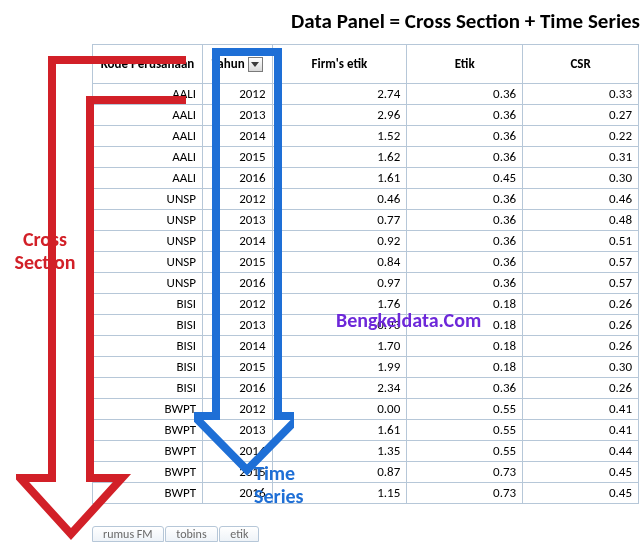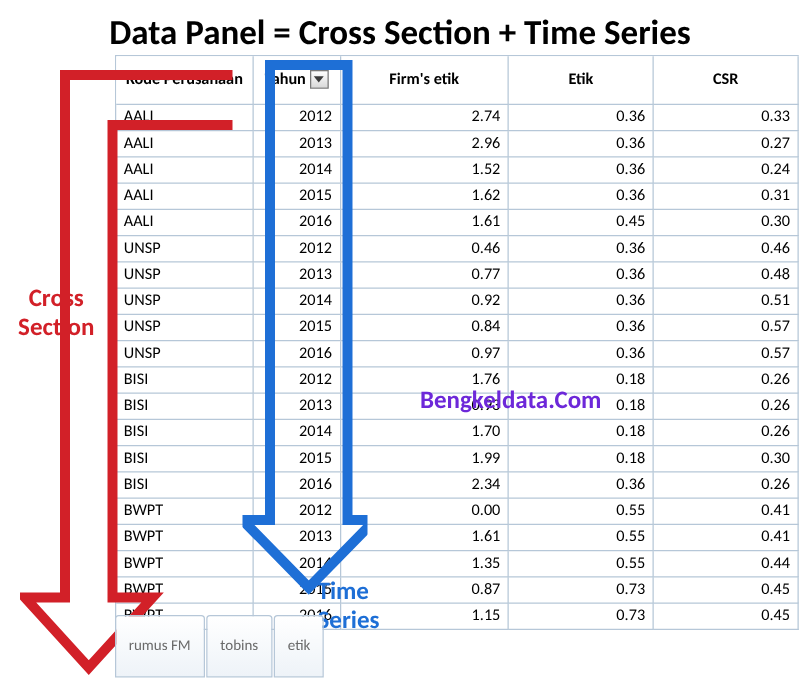--- a/index.html
+++ b/index.html
@@ -1,35 +1,35 @@
 <!DOCTYPE html>
 <html><head>
 <meta charset="utf-8">
 <style>
   html,body{margin:0;padding:0;font-family:Calibri,Arial,sans-serif;background:#fff}
   .stage{position:relative;width:640px;height:545px;overflow:hidden}
-  .title{font-weight:bold;font-size:28px;text-align:center;padding:8px 0 4px}
+  .title{font-weight:bold;font-size:21px;text-align:right;padding:8px 0 4px}
   .tbl-wrap{position:absolute;left:92px;top:44px;width:546px;border-top:1px solid #b6c7d8;border-left:1px solid #b6c7d8}
   table{border-collapse:collapse;width:100%;table-layout:fixed}
   th,td{border-right:1px solid #b6c7d8;border-bottom:1px solid #b6c7d8;height:21px;font-size:13px;padding:0 6px;white-space:nowrap;box-sizing:border-box}
   th{background:#fff;font-weight:bold;height:38px;text-align:center}
-  td.code{text-align:left}
+  td.code{text-align:right}
   td.num{text-align:right}
   col.c0{width:104px}
   col.c1{width:66px}
   col.c2{width:128px}
   col.c3{width:110px}
   col.c4{width:110px}
   .filter{display:inline-block;width:13px;height:13px;border:1px solid #7a7a7a;background:linear-gradient(#fff,#d9d9d9);vertical-align:middle;margin-left:3px;position:relative}
   .filter:after{content:"";position:absolute;left:2px;top:4px;border-left:4px solid transparent;border-right:4px solid transparent;border-top:5px solid #3b3b3b}
   .label-cs{position:absolute;left:2px;top:228px;width:86px;color:#d22028;font-weight:bold;font-size:20px;text-align:center;line-height:1.15}
   .label-ts{position:absolute;left:254px;top:462px;color:#1e6fd6;font-weight:bold;font-size:20px;line-height:1.15}
   .watermark{position:absolute;left:336px;top:308px;font-weight:bold;font-size:20px;color:#6d28d9}
   .tabs{position:absolute;left:92px;bottom:3px;font-size:12px;color:#6a6a6a}
-  .tab{display:inline-block;padding:17px 10px;border:1px solid #b6c7d8;background:linear-gradient(#fff,#eef3f8);border-radius:3px 3px 0 0;margin-right:-1px}
+  .tab{display:inline-block;padding:0 10px;border:1px solid #b6c7d8;background:linear-gradient(#fff,#eef3f8);border-radius:3px 3px 0 0;margin-right:-1px}
   svg.arrow{position:absolute;pointer-events:none}
 </style>
 </head>
 <body>
 <div class="stage">
 
 <div class="title">Data Panel = Cross Section + Time Series</div>
 
 <div class="tbl-wrap">
   <table>
@@ -62,21 +62,21 @@
             <td class="num">2013</td>
             <td class="num">2.96</td>
             <td class="num">0.36</td>
             <td class="num">0.27</td>
           </tr>
           <tr>
             <td class="code">AALI</td>
             <td class="num">2014</td>
             <td class="num">1.52</td>
             <td class="num">0.36</td>
-            <td class="num">0.24</td>
+            <td class="num">0.22</td>
           </tr>
           <tr>
             <td class="code">AALI</td>
             <td class="num">2015</td>
             <td class="num">1.62</td>
             <td class="num">0.36</td>
             <td class="num">0.31</td>
           </tr>
           <tr>
             <td class="code">AALI</td>

